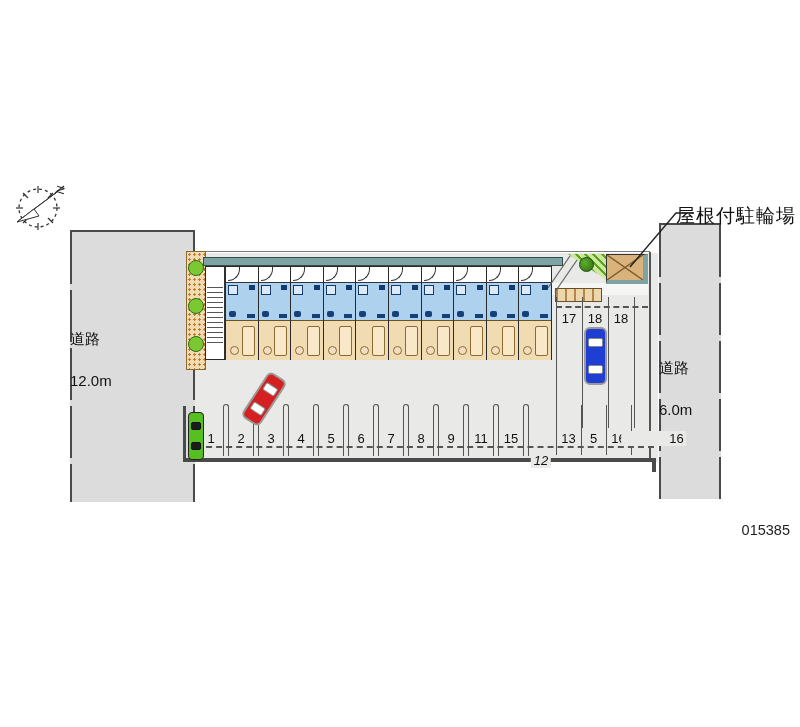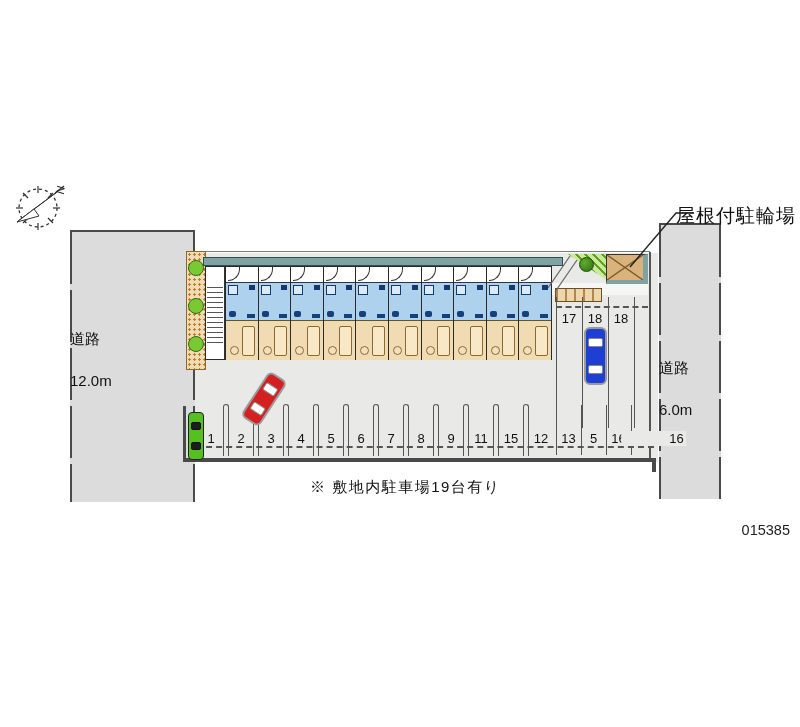--- a/index.html
+++ b/index.html
@@ -348,21 +348,21 @@
       <div class="space-num" style="left: 241px; top: 431px;">2</div>
       <div class="space-num" style="left: 271px; top: 431px;">3</div>
       <div class="space-num" style="left: 301px; top: 431px;">4</div>
       <div class="space-num" style="left: 331px; top: 431px;">5</div>
       <div class="space-num" style="left: 361px; top: 431px;">6</div>
       <div class="space-num" style="left: 391px; top: 431px;">7</div>
       <div class="space-num" style="left: 421px; top: 431px;">8</div>
       <div class="space-num" style="left: 451px; top: 431px;">9</div>
       <div class="space-num" style="left: 481px; top: 431px;">11</div>
       <div class="space-num" style="left: 511px; top: 431px;">15</div>
-      <div class="space-num" style="left: 541px; top: 431px;">12</div>
+      <div class="space-num" style="left: 541px; top: 453px; font-style: italic;">12</div>
       <div class="space-num" style="left: 568.5px; top: 431px;">13</div>
       <div class="space-num" style="left: 593.5px; top: 431px;">5</div>
       <div class="space-num" style="left: 618.5px; top: 431px;">16</div>
       <div class="space-num" style="left: 654px; top: 431px; padding-left: 48px;">16</div>
       <div class="div2" style="left: 223px;"></div>
       <div class="div2" style="left: 253px;"></div>
       <div class="div2" style="left: 283px;"></div>
       <div class="div2" style="left: 313px;"></div>
       <div class="div2" style="left: 343px;"></div>
       <div class="div2" style="left: 373px;"></div>
@@ -398,15 +398,14 @@
   </div>
   <div class="car car-blue">
     <div class="w1"></div>
       <div class="w2"></div>
   </div>
 
   <svg class="svgabs" style="left:612px;top:200px;" width="90" height="75">
     <polyline points="82,13 64,13 18,67" fill="none" stroke="#222" stroke-width="1.4"></polyline>
   </svg>
   <div class="shed-label">屋根付駐輪場</div>
-  <div class="note">※ 敷地内駐車場19台有り</div>
   <div class="plan-no">015385</div>
 </div>
 
 </body></html>

